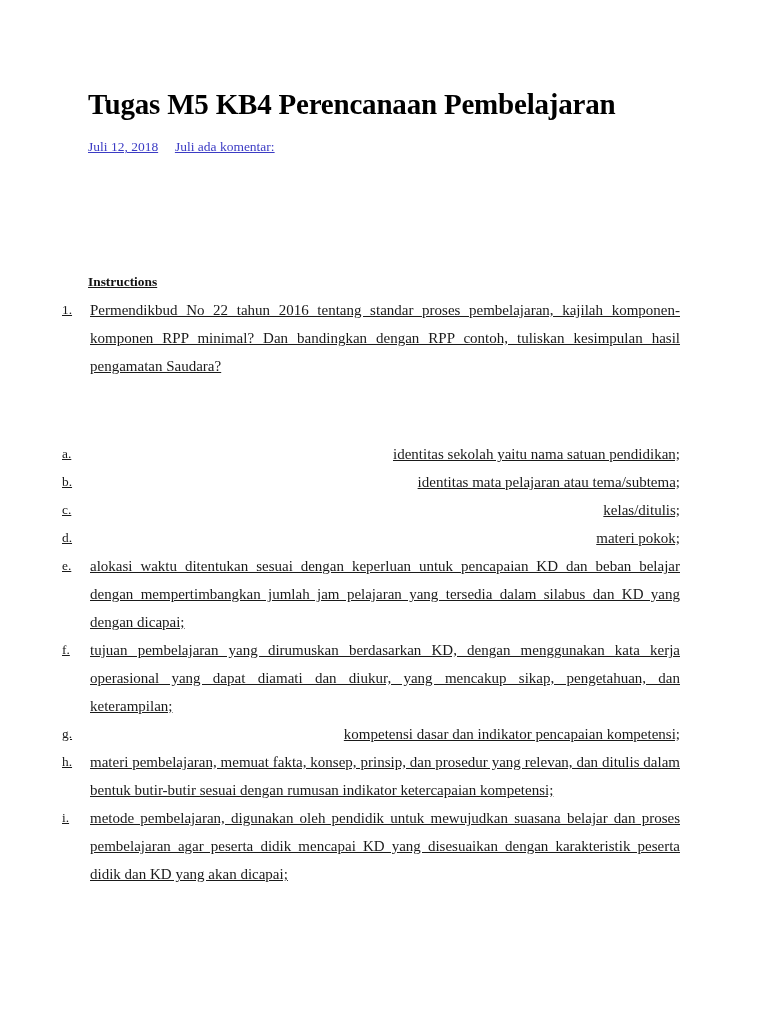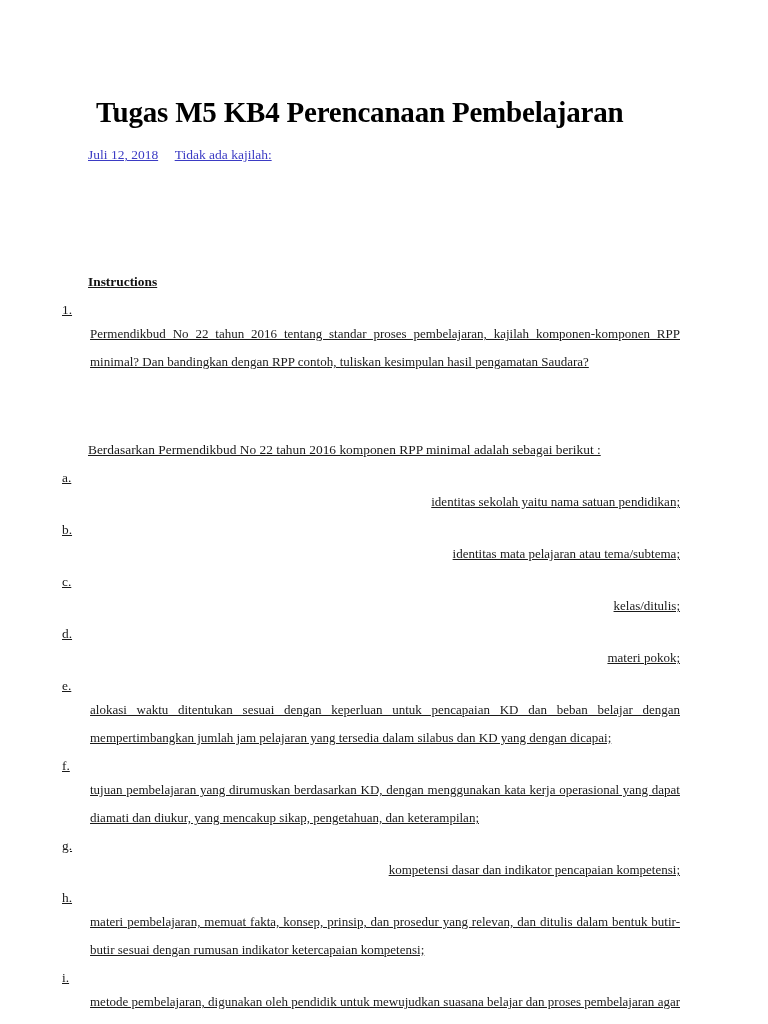--- a/index.html
+++ b/index.html
@@ -31,21 +31,21 @@
     top: 86px;
     width: 600px;
   }
   .post-title {
     font-family: "Liberation Serif", "DejaVu Serif", serif;
     font-size: 29px;
     font-weight: bold;
     line-height: 1.25;
     letter-spacing: -0.2px;
     color: #000000;
-    margin: 8px;
+    margin: 0;
     white-space: nowrap;
   }
   .post-meta {
     margin-top: 17px;
     font-size: 13.5px;
     line-height: 1.2;
     white-space: nowrap;
   }
   .meta-link {
     color: #3b3bc4;
@@ -88,23 +88,22 @@
     width: 28px;
     text-align: left;
     line-height: 28px;
     font-size: 13.4px;
   }
   .list-text {
     flex: 1 1 auto;
     text-align: justify;
     text-justify: inter-word;
     line-height: 28px;
-    font-size: 13px;
+    font-size: 15px;
     hyphens: none;
-    margin-top: 24px;
   }
   .list-text.loose { text-align: justify; }
   .list-text.flush { text-align: right; }
 
   .para {
     margin: 0 0 0 26px;
     width: 592px;
     text-align: left;
     line-height: 28px;
     font-size: 13.4px;
@@ -116,39 +115,38 @@
 <body>
 
 <div class="page">
 
   <div class="post-header">
     <h1 class="post-title">Tugas M5 KB4 Perencanaan Pembelajaran</h1>
 
     <div class="post-meta">
       <span class="meta-link">Juli 12, 2018</span>
       <span class="meta-gap"></span>
-      <span class="meta-link">Tidak ada kajilah:</span>
+      <span class="meta-link">Juli ada komentar:</span>
     </div>
   </div>
 
   <div class="post-body">
 
     <div class="section-heading">Instructions</div>
 
     <div class="list-row numbered">
       <div class="list-marker">1.</div>
       <div class="list-text loose">Permendikbud No 22 tahun 2016 tentang standar proses pembelajaran, kajilah komponen-komponen RPP minimal? Dan bandingkan dengan RPP contoh, tuliskan kesimpulan hasil pengamatan Saudara?</div>
     </div>
 
     <div class="spacer-lg"></div>
 
 
     <div class="spacer-md"></div>
 
-    <div class="para">Berdasarkan Permendikbud No 22 tahun 2016 komponen RPP minimal adalah sebagai berikut :</div>
 
     <div class="list-row">
       <div class="list-marker">a.</div>
       <div class="list-text flush">identitas sekolah yaitu nama satuan pendidikan;</div>
     </div>
 
     <div class="list-row">
       <div class="list-marker">b.</div>
       <div class="list-text flush">identitas mata pelajaran atau tema/subtema;</div>
     </div>

